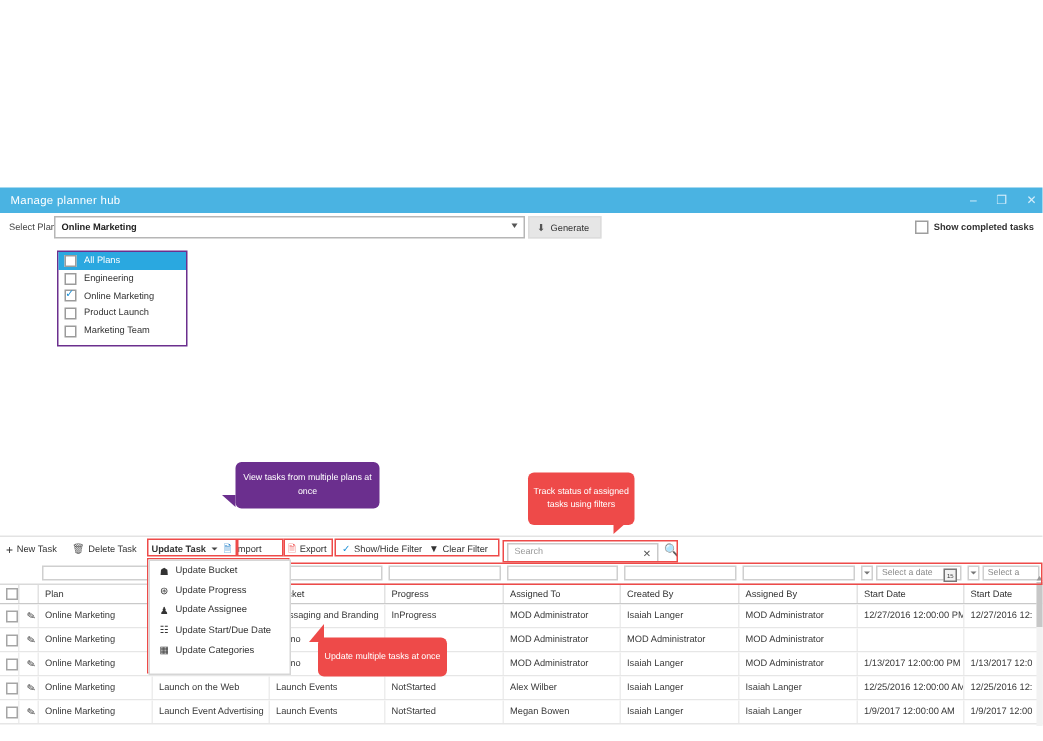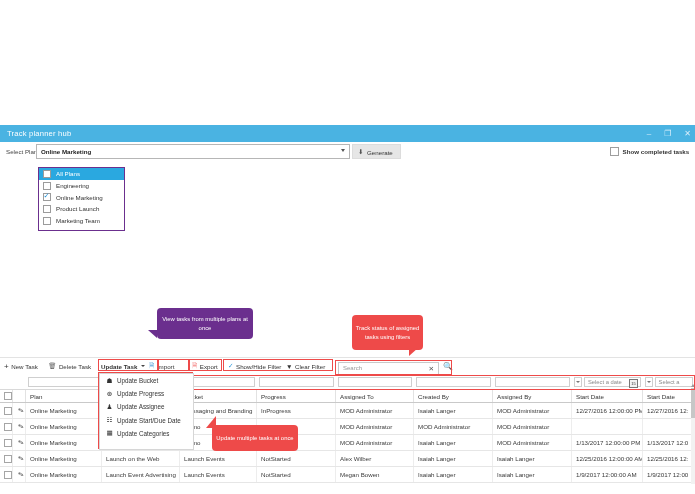--- a/index.html
+++ b/index.html
@@ -137,21 +137,21 @@
   #v-scroll .thumb{position:absolute;left:0;top:0;width:4px;height:30px;background:#c7c7c7;}
   #v-scroll .up{position:absolute;left:0;top:-4px;width:0;height:0;border-left:2px solid transparent;
         border-right:2px solid transparent;border-bottom:3px solid #9a9a9a;}
 </style>
 </head>
 <body>
 
 <div id="app-window">
 
   <div id="title-bar">
-    <div class="title">Track planner hub</div>
+    <div class="title">Manage planner hub</div>
     <div class="win-btns">
       <span class="win-btn">–</span>
       <span class="win-btn">❐</span>
       <span class="win-btn">✕</span>
     </div>
   </div>
 
   <div id="plans-row">
     <div class="sp-label">Select Plans</div>
     <div id="plan-combo">

